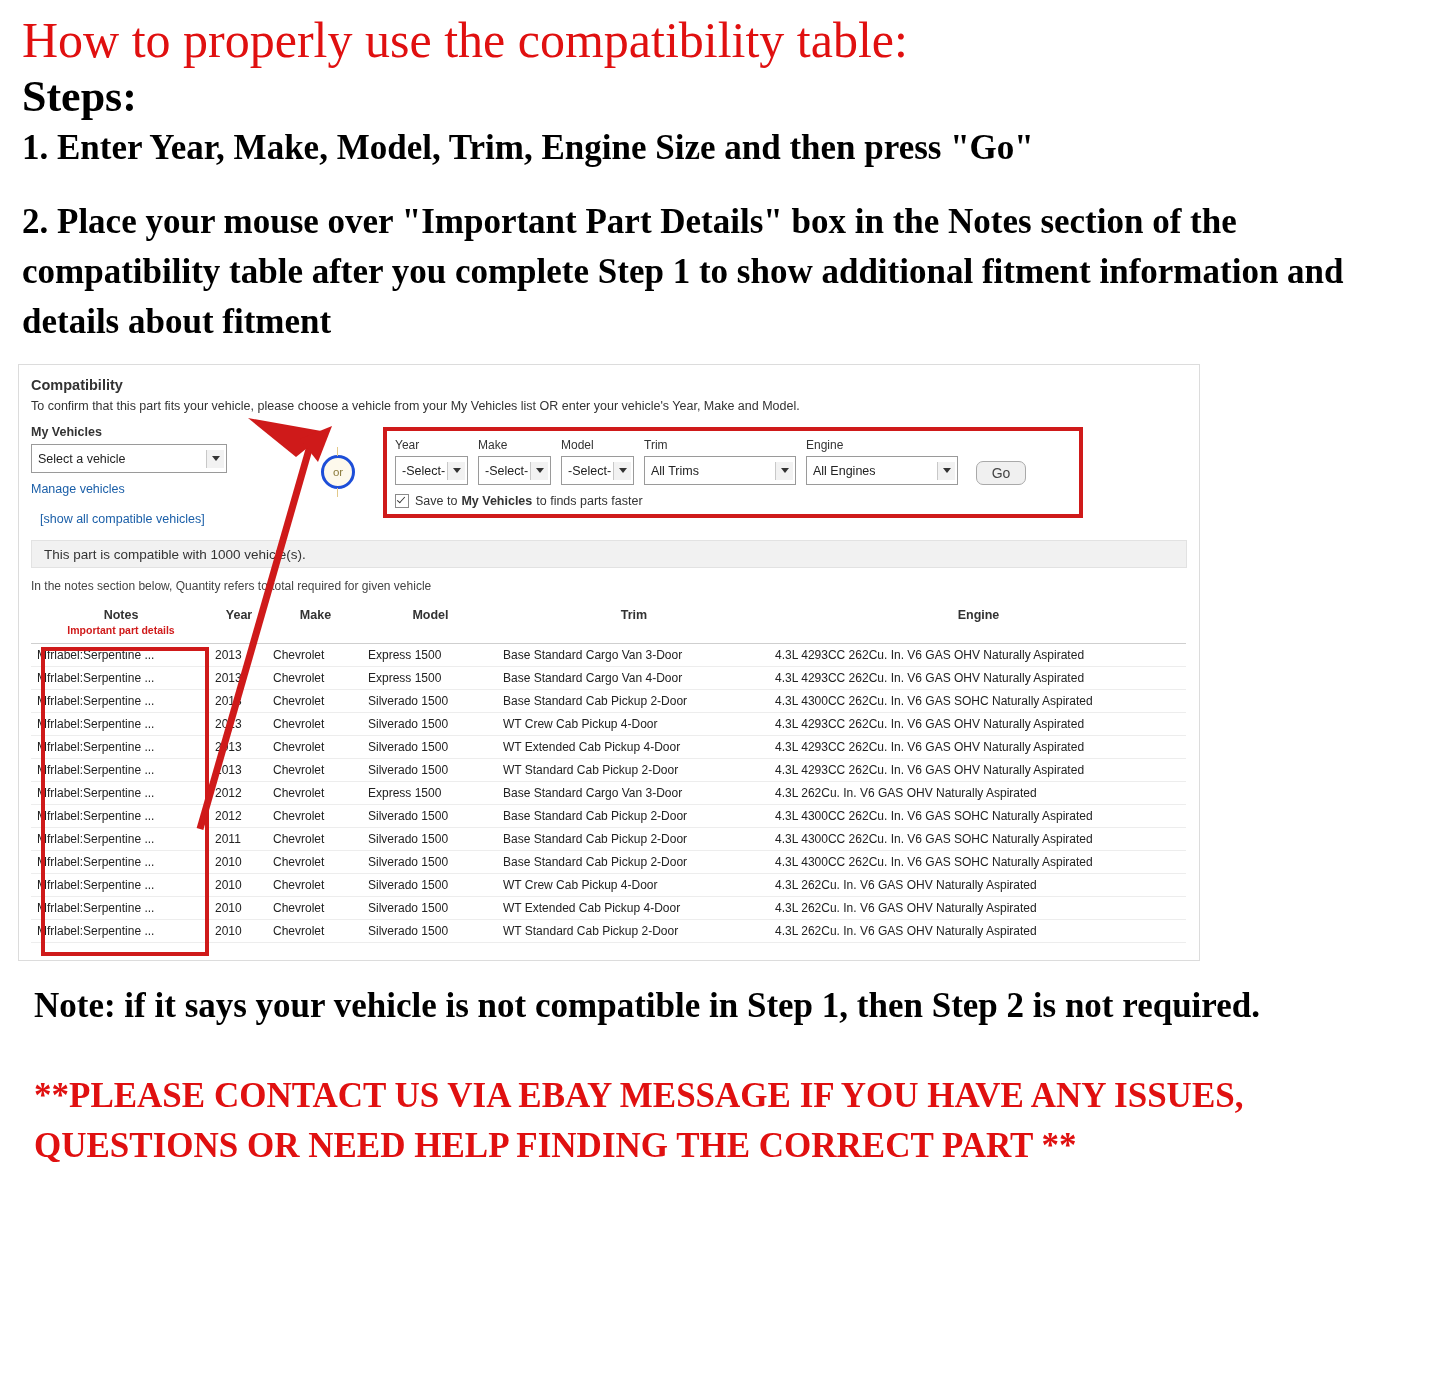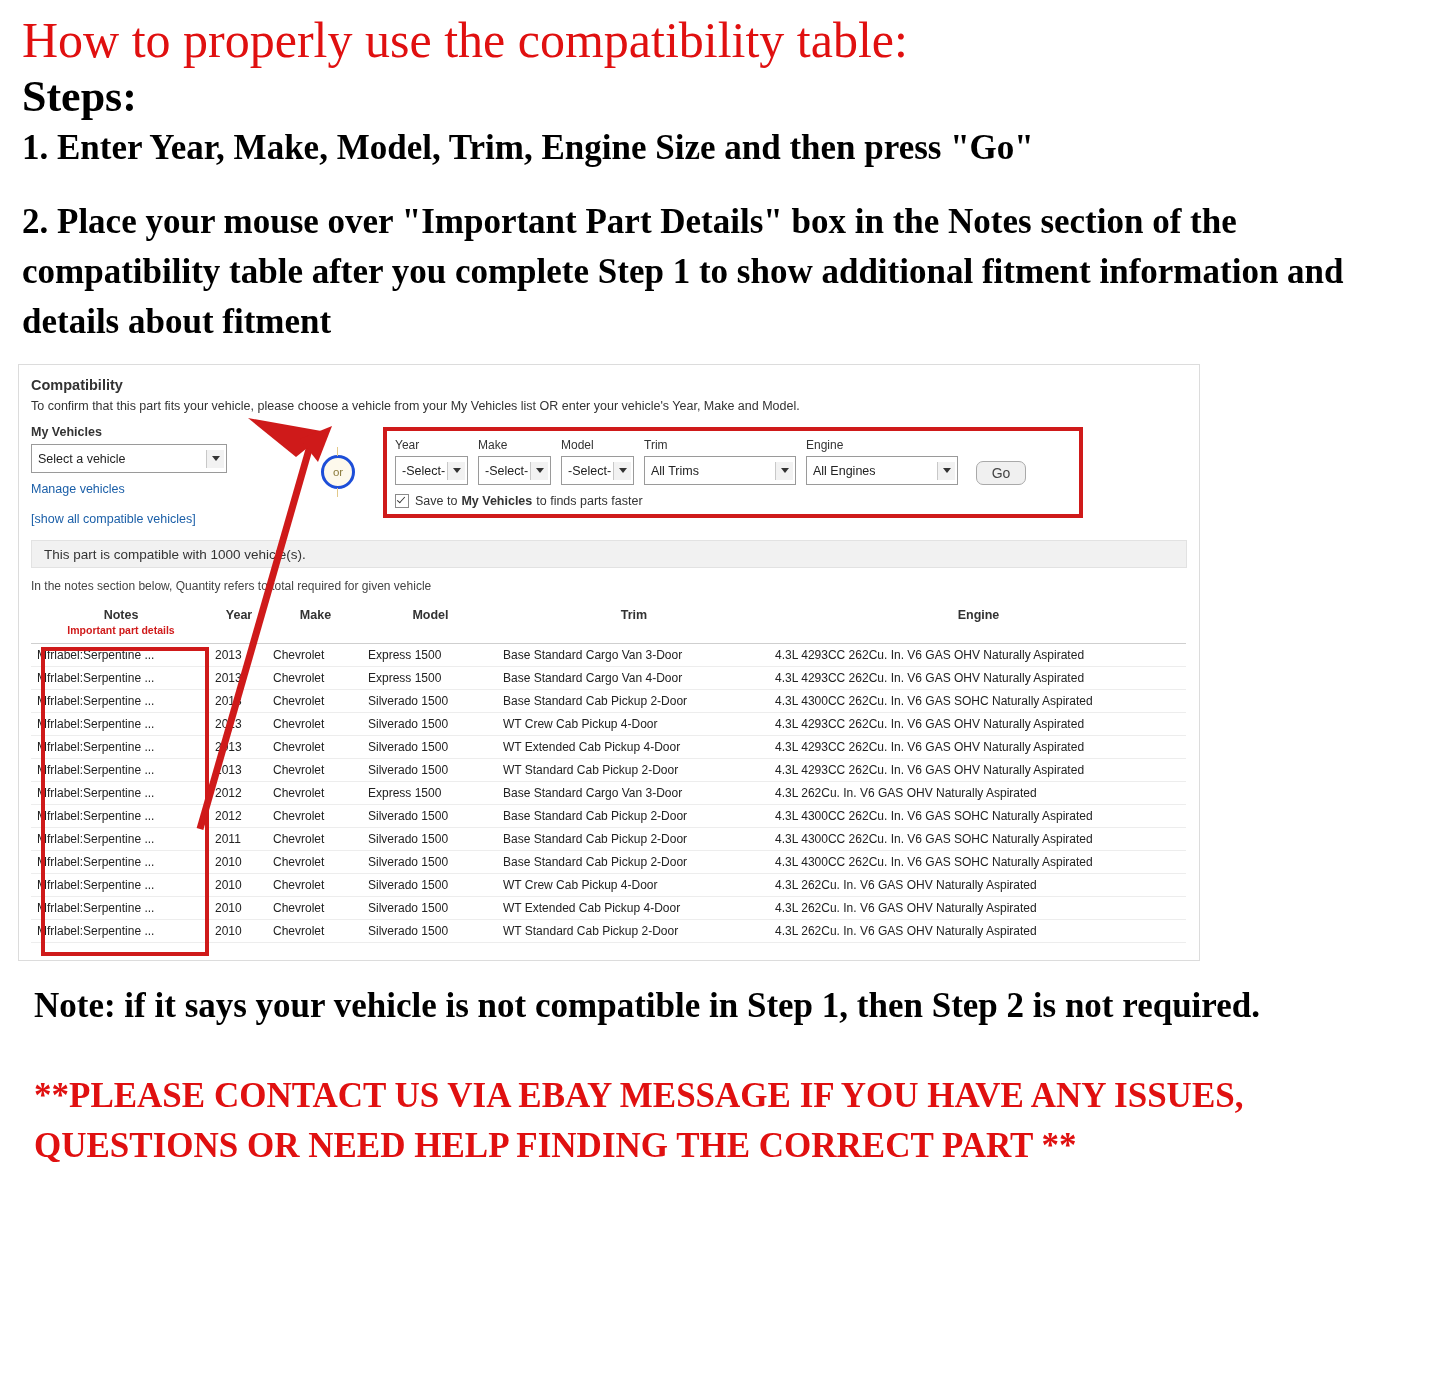--- a/index.html
+++ b/index.html
@@ -336,21 +336,21 @@
     <div class="compat-top">
       <div class="myveh">
         <div class="myveh-label">My Vehicles</div>
         <div class="select-box sel-w-veh">
           <span>Select a vehicle</span>
           <span class="arrow">
               <span class="caret"></span>
             </span>
         </div>
         <div class="link">Manage vehicles</div>
-        <div style="margin-top:16px;">
+        <div style="margin-top:16px;margin-left:9px;">
           <span class="link-blue2">[show all compatible vehicles]</span>
         </div>
       </div>
 
       <div class="or-circle">or</div>
 
       <div class="form-area">
         <div class="fields-row">
           <div class="field">
             <div class="field-label">Year</div>

